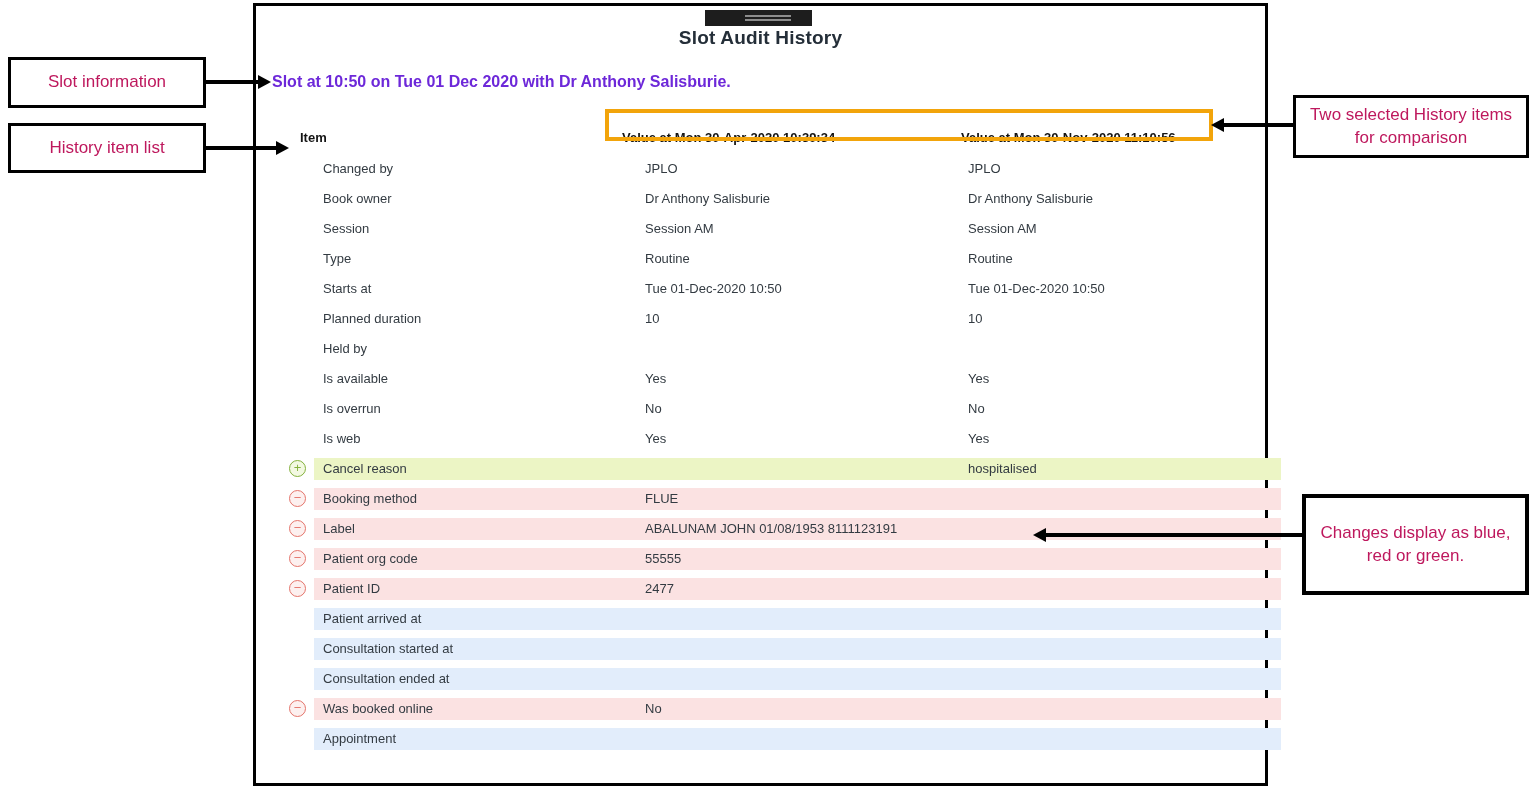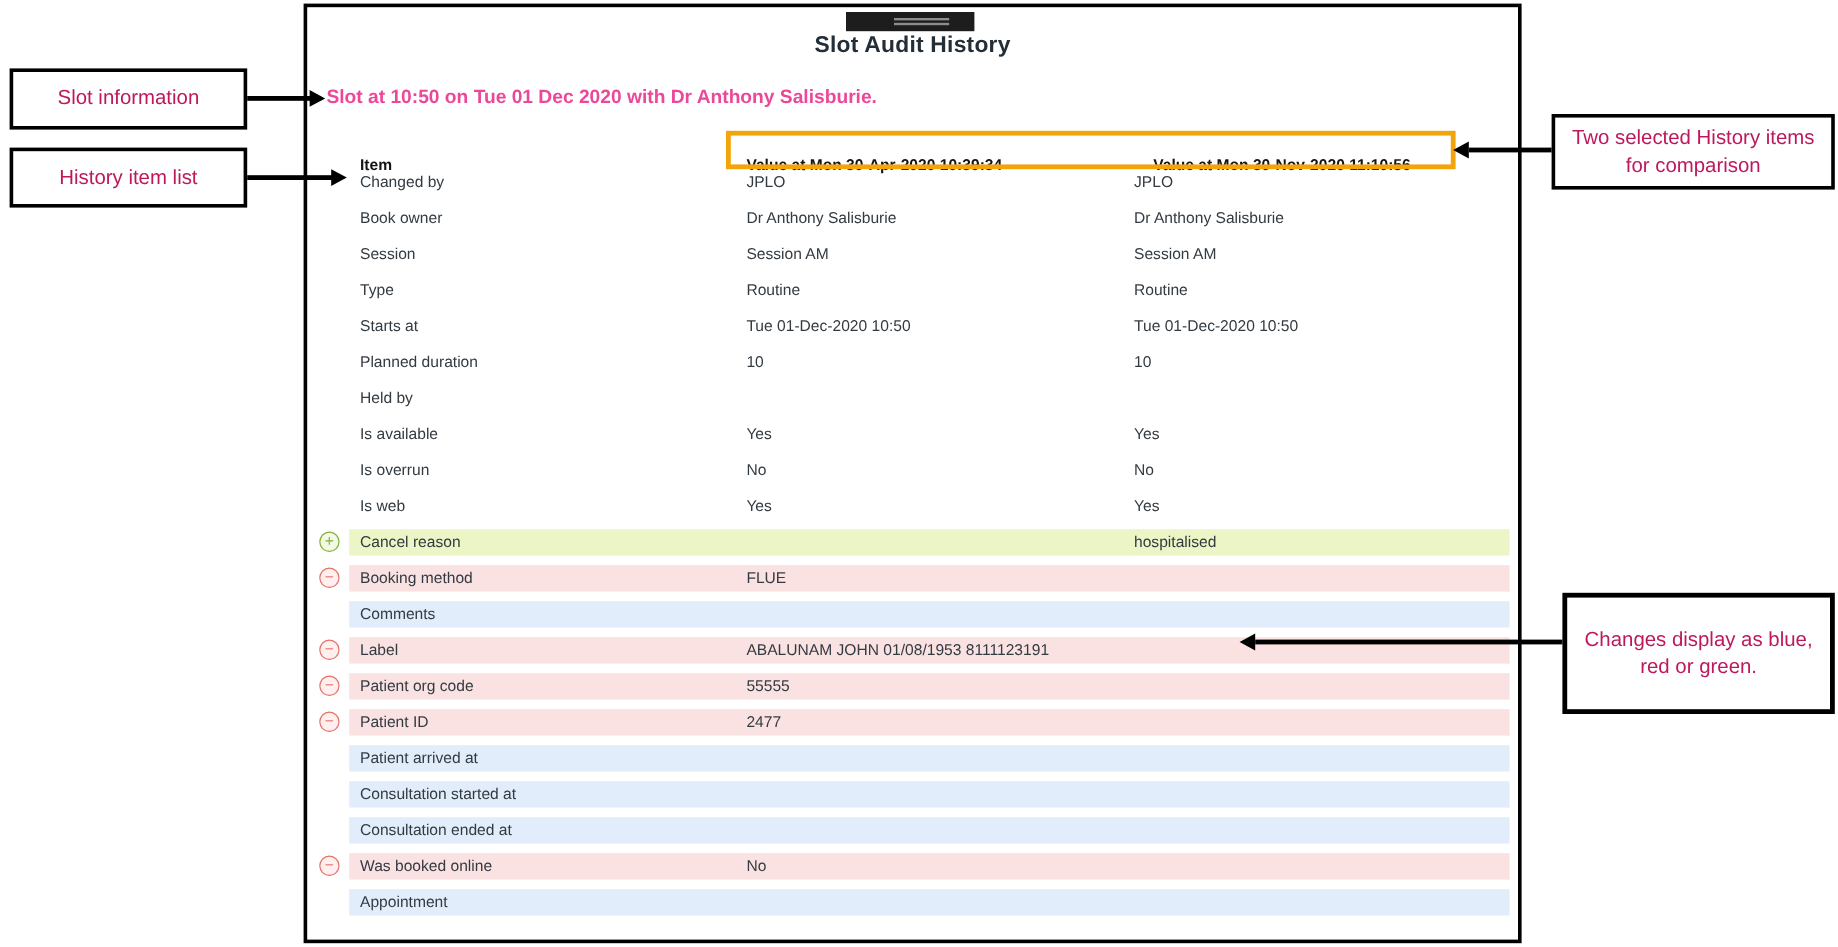--- a/index.html
+++ b/index.html
@@ -18,35 +18,35 @@
     position:absolute; left:449px; top:4px; width:107px; height:16px;
     background:#1d1d1d; display:flex; flex-direction:column;
     justify-content:center; align-items:center; gap:2px;
   }
   .redaction-bar .rline { width:46px; height:2px; background:#8c8c8c; transform:translateX(9px); }
   .app-title {
     position:absolute; left:0; top:21px; width:100%; text-align:center;
     font-size:19px; font-weight:bold; color:#242e38; letter-spacing:0.2px;
   }
   .slot-summary {
-    position:absolute; left:16px; top:67px; font-size:16px; font-weight:bold; color:#ec4899;
+    position:absolute; left:16px; top:67px; font-size:16px; font-weight:bold; color:#6d28d9;
   }
 
   
   .thead { position:absolute; top:116px; height:31px; line-height:31px; font-size:13px; font-weight:bold; color:#141414; }
   .th-item { left:44px; }
   .th-v1 { left:366px; }
   .th-v2 { left:689px;margin-left:16px; }
   .highlight-box {
     position:absolute; left:349px; top:103px; width:608px; height:32px;
     border:4px solid var(--hl-border, #f2a40b); box-sizing:border-box;
   }
 
   
-  .rows { position:absolute; left:0; top:131px; width:100%; }
+  .rows { position:absolute; left:0; top:148px; width:100%;padding-left:23px; }
   .trow { position:relative; height:30px; }
   .band { position:absolute; left:35px; top:4px; width:967px; height:22px; display:none; }
   .trow.added   .band { display:block; background:var(--added-bg, #ecf5c5); }
   .trow.removed .band { display:block; background:var(--removed-bg, #fbe2e2); }
   .trow.neutral .band { display:block; background:var(--neutral-bg, #e2edfb); }
   .row-icon {
     position:absolute; left:10px; top:6px; width:17px; height:17px; border-radius:50%;
     box-sizing:border-box; font-size:13px; line-height:14px; text-align:center; font-weight:normal;
   }
   .row-icon.added   { border:1.5px solid var(--added-ic, #84b13d); color:var(--added-ic, #84b13d); background:#f3f9e2; }
@@ -161,26 +161,20 @@
           <span class="cell c-v1"></span>
           <span class="cell c-v2">hospitalised</span>
         </div>
         <div class="trow removed">
           <div class="band"></div>
           <span class="row-icon removed">−</span>
           <span class="cell c-label">Booking method</span>
           <span class="cell c-v1">FLUE</span>
           <span class="cell c-v2"></span>
         </div>
-        <div class="trow neutral">
-          <div class="band"></div>
-          <span class="cell c-label">Comments</span>
-          <span class="cell c-v1"></span>
-          <span class="cell c-v2"></span>
-        </div>
         <div class="trow removed">
           <div class="band"></div>
           <span class="row-icon removed">−</span>
           <span class="cell c-label">Label</span>
           <span class="cell c-v1">ABALUNAM JOHN 01/08/1953 8111123191</span>
           <span class="cell c-v2"></span>
         </div>
         <div class="trow removed">
           <div class="band"></div>
           <span class="row-icon removed">−</span>

